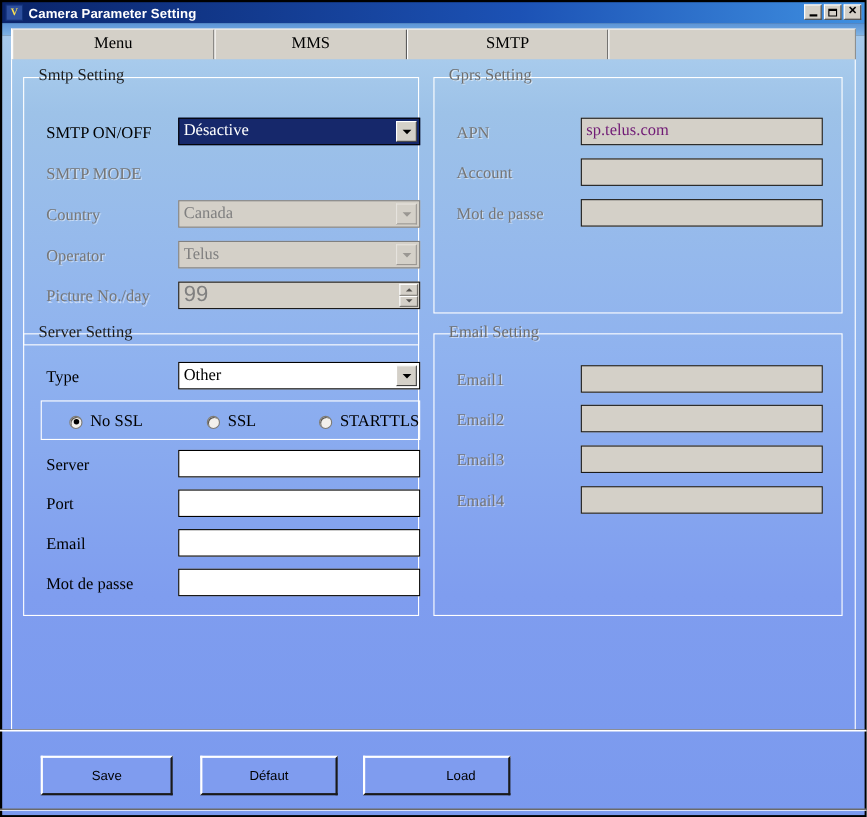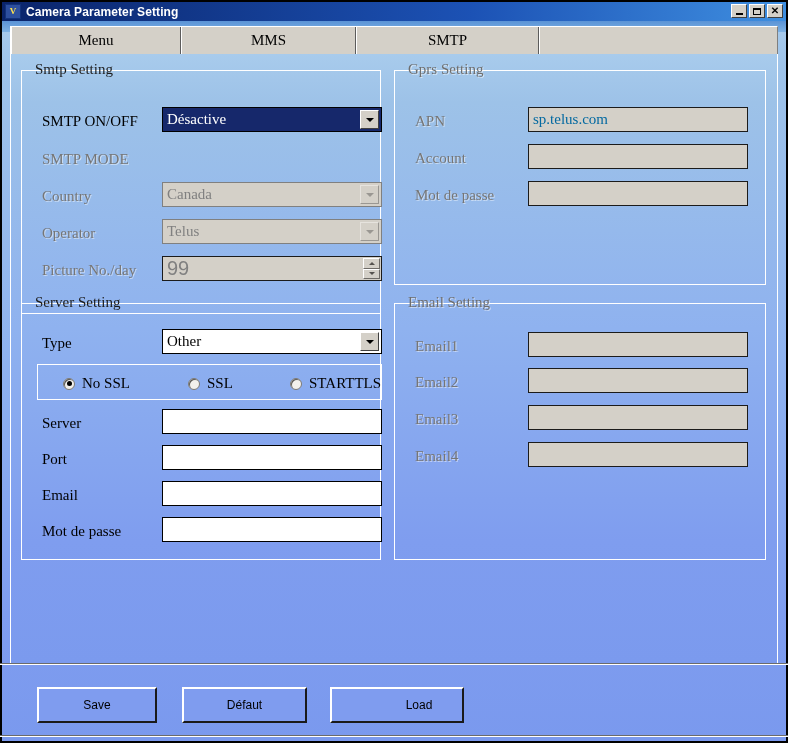--- a/index.html
+++ b/index.html
@@ -266,21 +266,21 @@
     align-items: center;
     padding-left: 4px;
     font-family: "Liberation Serif", serif;
     font-size: 15px;
     color: #000000;
     overflow: hidden;
     white-space: nowrap;
   }
   .textbox.disabled {
     background: #d4d0c8;
-    color: #0369a1;
+    color: #701a75;
     border: 1px solid #1b1b1b;
   }
 
   .spinner {
     position: absolute;
     box-sizing: border-box;
     height: 25px;
     background: #d4d0c8;
     border: 1px solid #1b1b1b;
     display: flex;
@@ -402,21 +402,21 @@
         <span class="glyph-max"></span>
       </div>
       <div class="tbtn">
         <span class="glyph-close">✕</span>
       </div>
     </div>
   </div>
 
   <div class="tabstrip"></div>
   <div class="tabs">
-    <div class="tab" style="width:170px">
+    <div class="tab" style="width:184px">
       <span>Menu</span>
     </div>
     <div class="tab" style="width:175px">
       <span>MMS</span>
     </div>
     <div class="tab selected" style="width:183px">
       <span>SMTP</span>
     </div>
     <div class="tab-filler"></div>
   </div>

